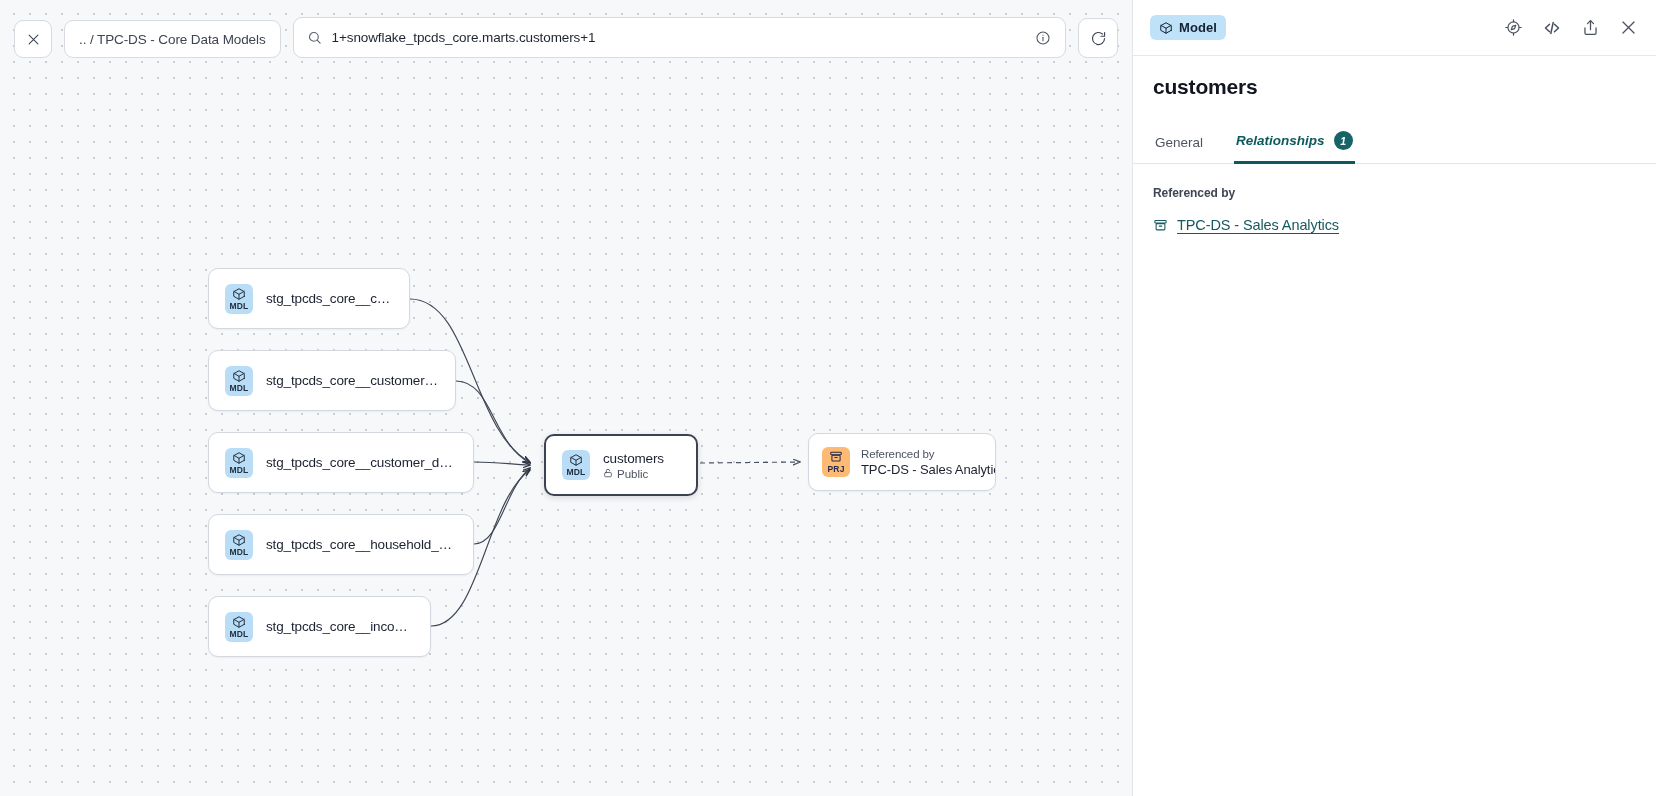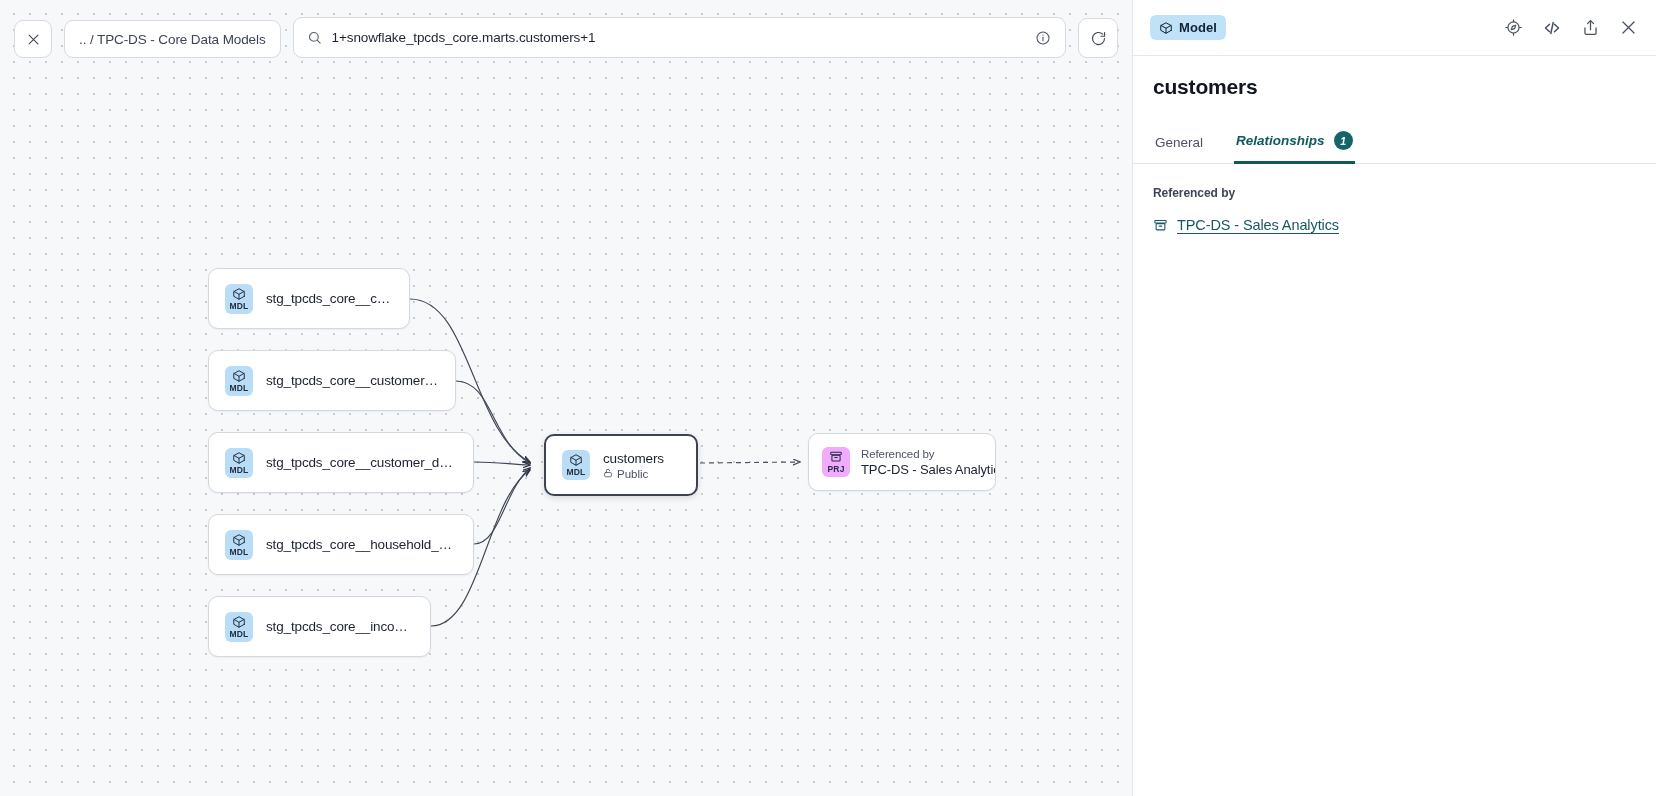--- a/index.html
+++ b/index.html
@@ -91,21 +91,21 @@
   .node-badge {
     width: 28px; height: 30px;
     border-radius: 6px;
     background: #b9ddf7;
     display: flex; flex-direction: column;
     align-items: center; justify-content: center;
     flex: 0 0 auto;
     color: #23303f;
     gap: 0px;
   }
-  .node-badge.prj { background: #f0abfc; color: #262c4a; }
+  .node-badge.prj { background: #fdba74; color: #262c4a; }
   .badge-abbr { font-size: 8.5px; font-weight: 700; letter-spacing: 0.2px; line-height: 9px; margin-top: 1px;}
   .node-text { display: flex; flex-direction: column; justify-content: center; min-width: 0; }
   .node-title {
     font-size: 13.5px; color: #1b2130;
     white-space: nowrap; overflow: hidden; text-overflow: ellipsis;
     letter-spacing: -0.15px;
   }
   .node-sub {
     font-size: 11.5px; color: #4a5261;
     display: flex; align-items: flex-start; gap: 4px;

